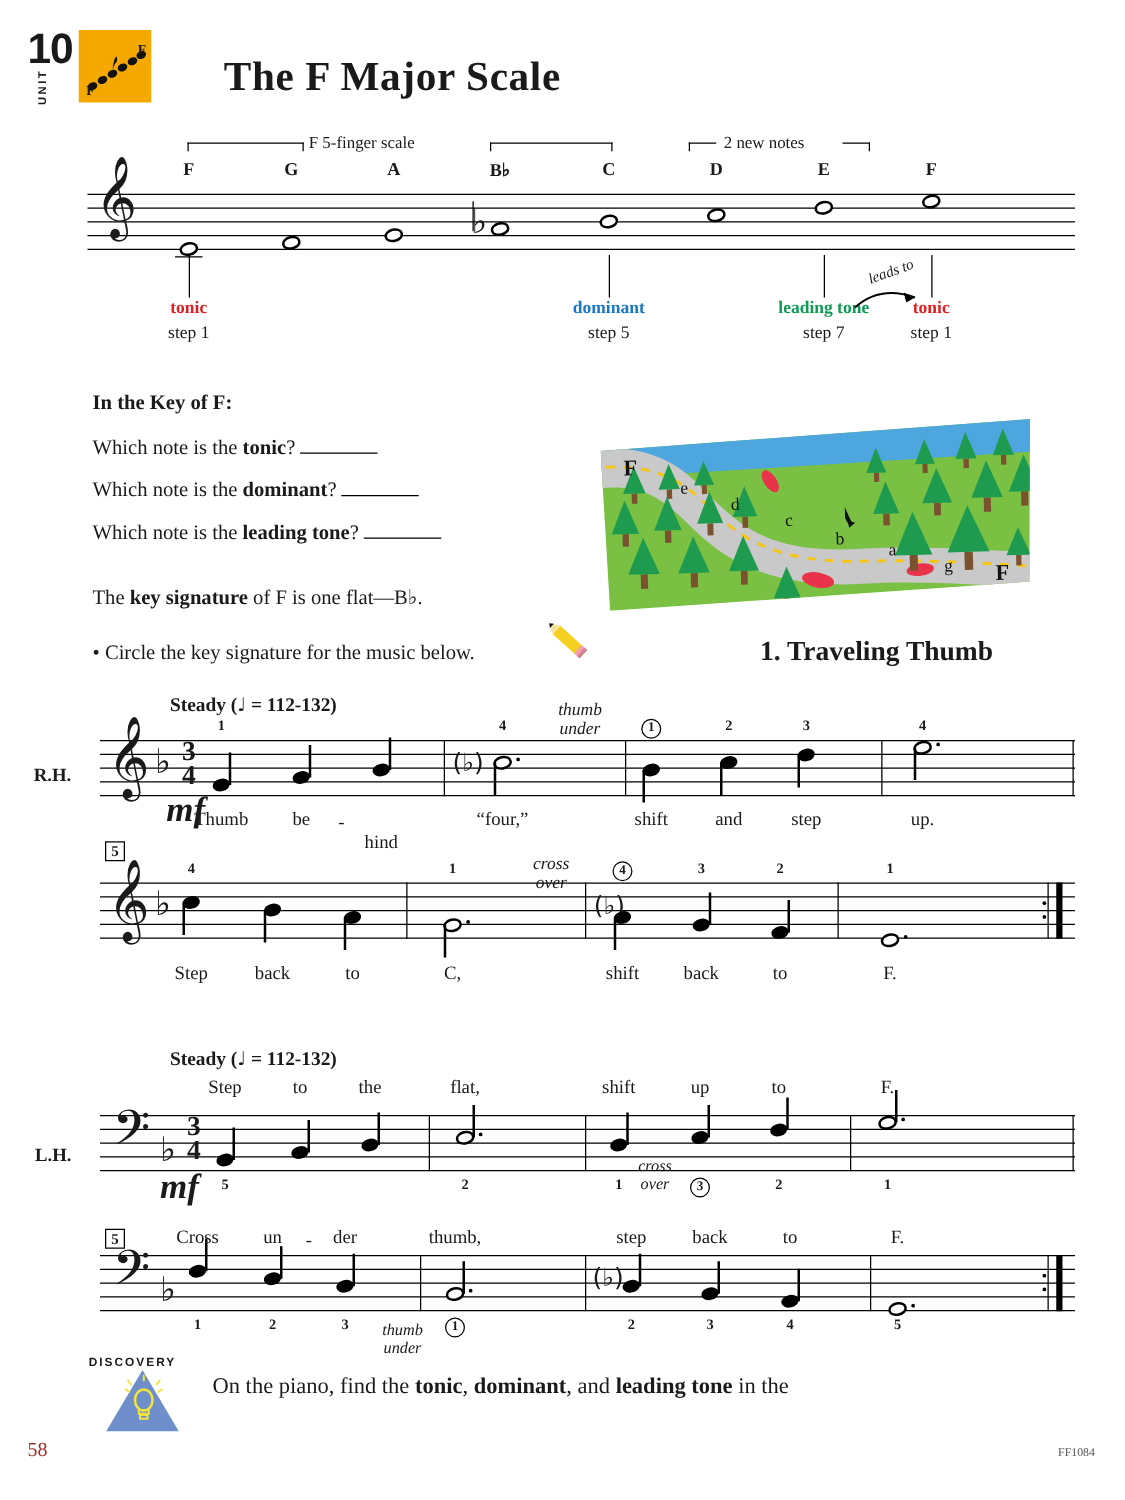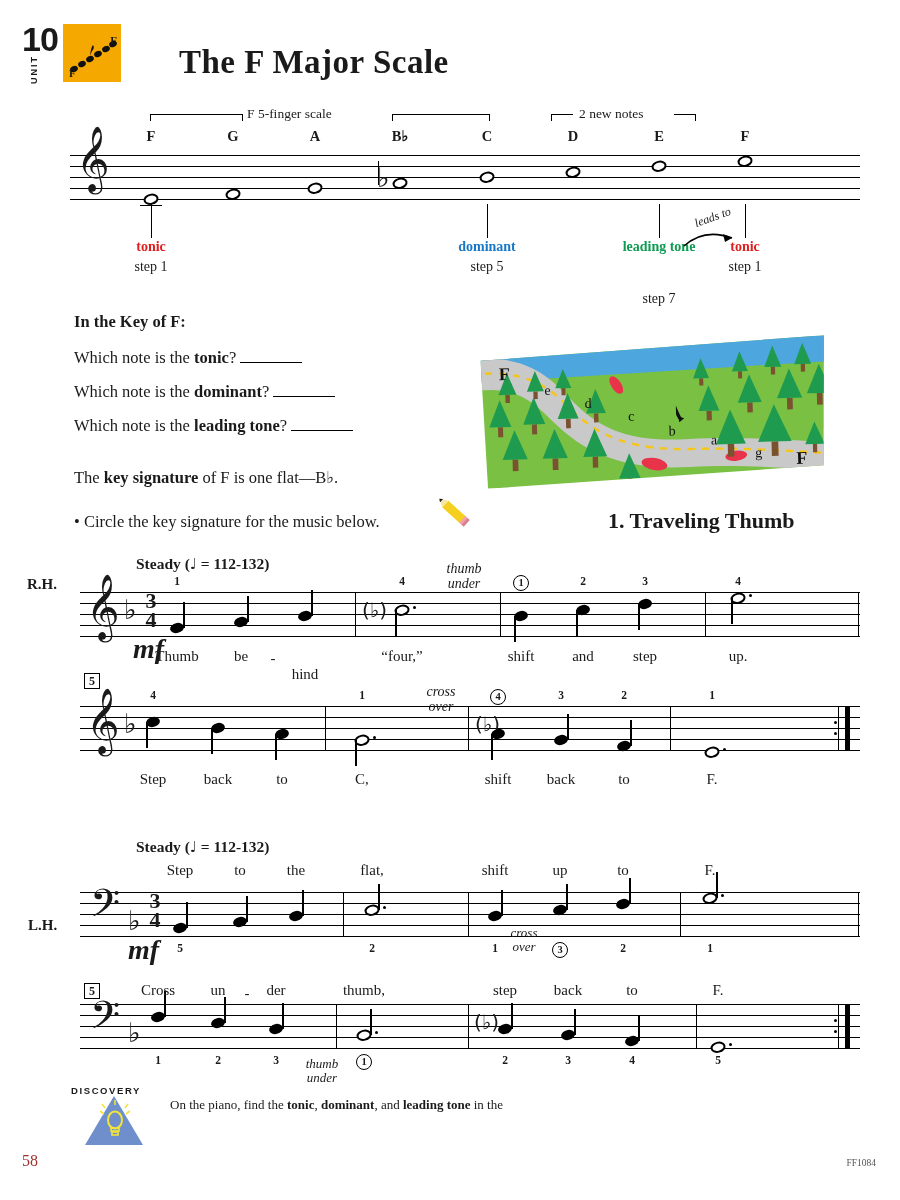--- a/index.html
+++ b/index.html
@@ -94,21 +94,21 @@
 
   .sec-title { position:absolute; font-size:22px; font-weight:bold;
     font-family:"Liberation Serif",serif; }
 
   
   .disc-word { position:absolute; font-family:"Liberation Sans",sans-serif;
     font-size:9.5px; font-weight:bold; letter-spacing:1.6px; }
   .disc-tri { position:absolute; width:0; height:0;
     border-left:29px solid transparent; border-right:29px solid transparent;
     border-bottom:49px solid #6E8FCB; }
-  .disc-text { position:absolute; font-size:13px; line-height:1.42; }
+  .disc-text { position:absolute; font-size:18px; line-height:1.42; }
 
   .pagenum { position:absolute; left:22px; top:1152px; font-size:16px;
     color:#A03030; }
   .pubcode { position:absolute; right:24px; top:1158px; font-size:9.5px;
     color:#555; font-family:"Liberation Serif",serif; }
 
   b { font-weight:bold; }
 </style>
 </head>
 <body>
@@ -176,21 +176,21 @@
   </div>
 <div id="scale-roles">
     <div class="droptick" style="left:151px; top:204px; height:34px;"></div>
     <div class="roleword" style="left:151px; top:239px; color:#E02020;">tonic</div>
     <div class="stepword" style="left:151px; top:259px;">step 1</div>
     <div class="droptick" style="left:487px; top:204px; height:34px;"></div>
     <div class="roleword" style="left:487px; top:239px; color:#1878C8;">dominant</div>
     <div class="stepword" style="left:487px; top:259px;">step 5</div>
     <div class="droptick" style="left:659px; top:204px; height:34px;"></div>
     <div class="roleword" style="left:659px; top:239px; color:#0E9B52;">leading tone</div>
-    <div class="stepword" style="left:659px; top:259px;margin-top:32px;">step 7</div>
+    <div class="stepword" style="left:659px; top:259px;">step 7</div>
     <div class="droptick" style="left:745px; top:204px; height:34px;"></div>
     <div class="roleword" style="left:745px; top:239px; color:#E02020;">tonic</div>
     <div class="stepword" style="left:745px; top:259px;">step 1</div>
   </div>
 
 <svg class="abs" style="left:680px; top:216px;" width="80" height="36">
   <path d="M4 30 Q24 12 52 22" stroke="#000" stroke-width="1.6" fill="none"></path>
   <path d="M52 22 l-9 -4 l2 8 z" fill="#000"></path>
 </svg>
 <div class="abs" style="left:694px; top:210px; font-size:12px; font-style:italic;
@@ -351,21 +351,21 @@
     </g>
   </g>
 </svg>
 
 <div class="abs sec-title" style="left:608px; top:508px;">1. Traveling Thumb</div>
 
 <div class="abs tempo" style="left:136px; top:555px;">
   <span>Steady (</span><span style="font-family:'DejaVu Sans',sans-serif; font-size:15px;">♩</span>
   <span>= 112-132)</span>
 </div>
-<div class="abs handlbl" style="left:27px; top:576px;">R.H.</div>
+<div class="abs handlbl" style="left:27px; top:613px;">R.H.</div>
 
 <div class="abs" id="rh1-staff" style="left:80px; top:592px; width:780px; height:45px;">
   <div class="sline" style="top:0px"></div>
   <div class="sline" style="top:11px"></div>
   <div class="sline" style="top:22px"></div>
   <div class="sline" style="top:33px"></div>
   <div class="sline" style="top:44px"></div>
 </div>
 <div class="abs clef-treble" style="left:86px; top:578px;">𝄞</div>
 <div class="abs flatsym" style="left:124px; top:596px;">♭</div>

